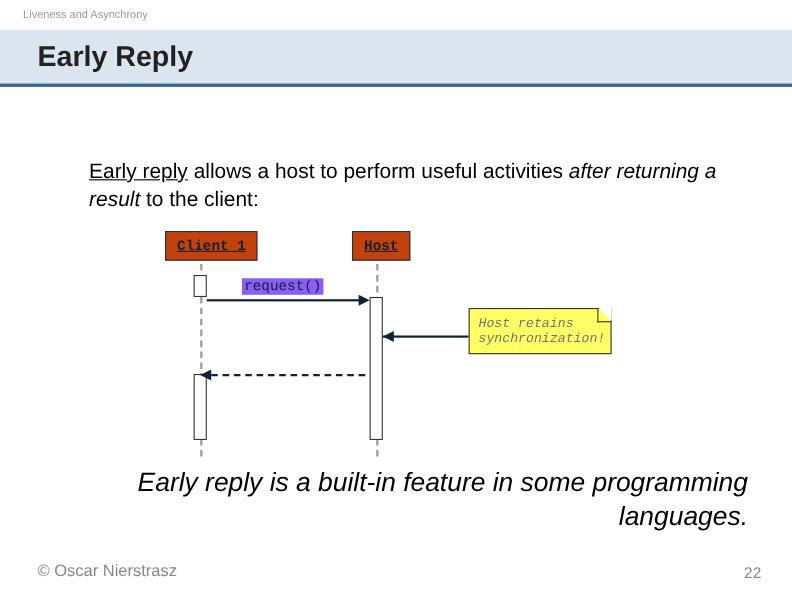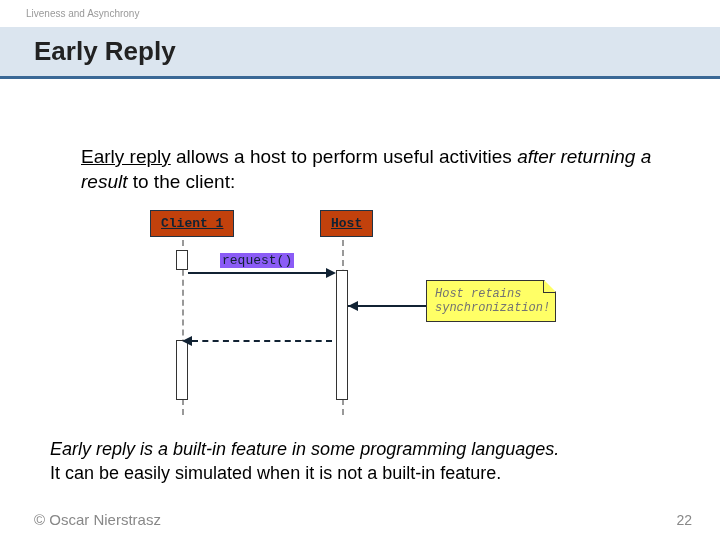--- a/index.html
+++ b/index.html
@@ -1,20 +1,20 @@
 <!DOCTYPE html>
 <html><head>
 <meta charset="utf-8">
 <style>
   * { box-sizing: border-box; margin: 0; padding: 0; }
   html, body { width: 720px; height: 540px; font-family: Arial, Helvetica, sans-serif; background: #fff; color: #000; }
 
   .slide { position: relative; width: 720px; height: 540px; }
 
-  .topic-label { position: absolute; top: 8px; left: 26px; font-size: 10px; color: #999; }
+  .topic-label { position: absolute; top: 8px; left: 0; font-size: 10px; color: #999; padding-left: 21px; }
 
   .title-band { position: absolute; top: 27px; left: 0; right: 0; height: 52px; background: #dbe5ef; border-bottom: 3px solid #3a6896; display: flex; align-items: center; padding-left: 34px; }
   .title-band h1 { font-size: 26px; font-weight: bold; color: #222; }
 
   .intro { position: absolute; top: 145px; left: 50px; right: 40px; font-size: 19px; line-height: 1.3; color: #000; margin-left: 31px; }
   .intro .underline { text-decoration: underline; }
   .intro .italic { font-style: italic; }
 
   
   .seq { position: absolute; top: 210px; left: 120px; width: 440px; height: 220px; }
@@ -50,21 +50,21 @@
   .msg-reply-head { left: 62px; top: 126px; }
 
   
   .note-lead { position: absolute; left: 228px; top: 95px; width: 78px; height: 0; border-top: 2px solid #123; }
   .note-lead-head { position: absolute; left: 228px; top: 91px; width:0; height:0; border-top:5px solid transparent; border-bottom:5px solid transparent; border-right:10px solid #123; }
   .note-box { position: absolute; left: 306px; top: 70px; width: 130px; background: #ffff66; border: 1px solid #333; padding: 6px 8px; font-family: "Courier New", monospace; font-size: 12px; font-style: italic; color: #737373; }
   .note-fold { position: absolute; right: -1px; top: -1px; width: 0; height: 0; border-top: 12px solid #fff; border-left: 12px solid transparent; }
   .note-fold-line { position: absolute; right: -1px; top: -1px; width: 12px; height: 12px; }
   .note-fold-line::before { content:""; position:absolute; right:0; top:0; width:12px; height:12px; border-left:1px solid #333; border-bottom:1px solid #333; }
 
-  .outro { position: absolute; left: 50px; right: 40px; bottom: 55px; font-size: 18px; line-height: 1.3; }
+  .outro { position: absolute; left: 50px; right: 40px; bottom: 55px; font-size: 24px; line-height: 1.3; text-align: right; }
   .outro .italic { font-style: italic; }
 
   .footer-left { position: absolute; bottom: 12px; left: 34px; font-size: 15px; color: #888; }
   .footer-right { position: absolute; bottom: 12px; right: 28px; font-size: 14px; color: #888; }
 </style>
 </head>
 <body>
 
 <div class="slide">
 
@@ -100,18 +100,17 @@
     <div class="note-lead-head"></div>
     <div class="note-box">
       <span>Host retains synchronization!</span>
       <div class="note-fold"></div>
       <div class="note-fold-line"></div>
     </div>
   </div>
 
   <div class="outro">
     <span class="italic">Early reply is a built-in feature in some programming languages.</span><br>
-    <span>It can be easily simulated when it is not a built-in feature.</span>
   </div>
 
   <div class="footer-left">© Oscar Nierstrasz</div>
   <div class="footer-right">22</div>
 </div>
 
 </body></html>

